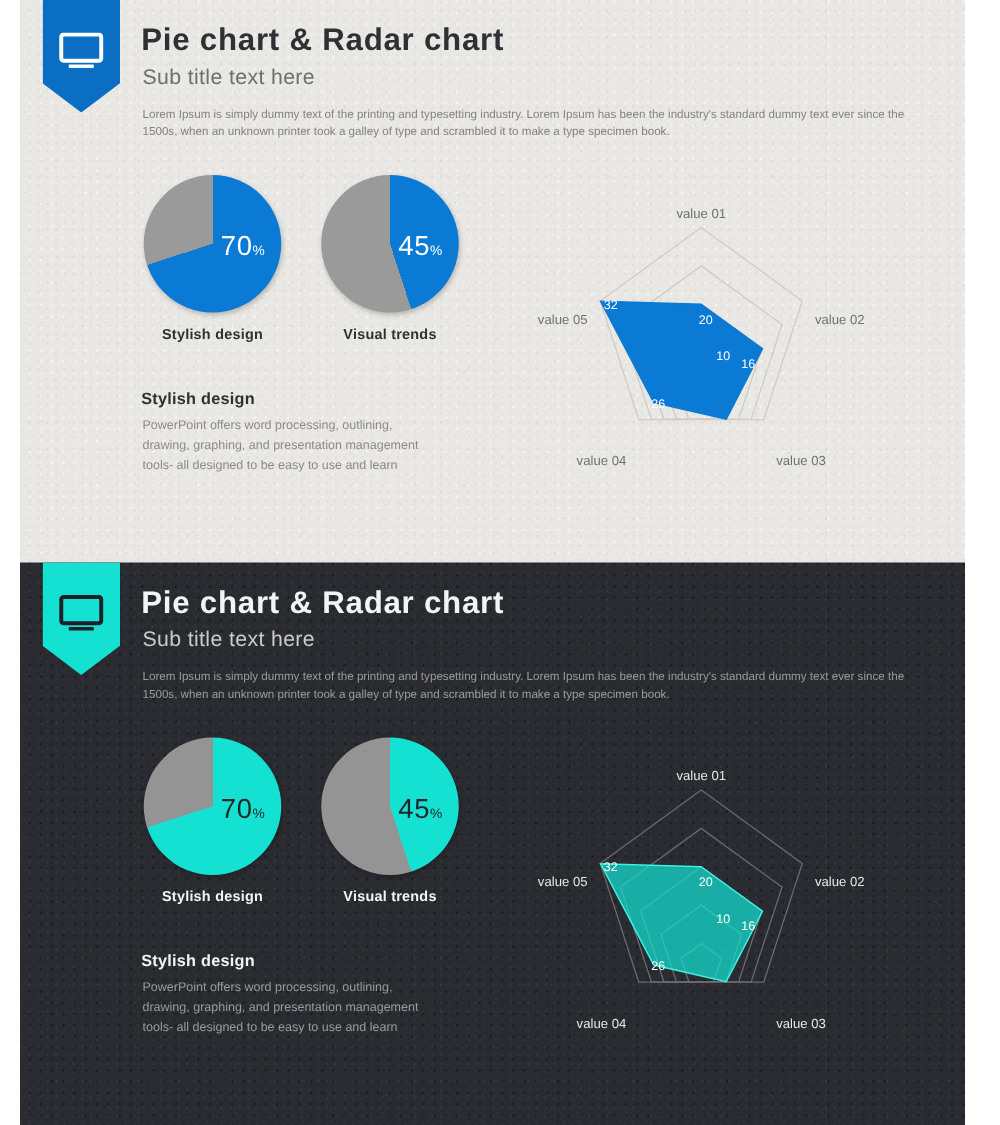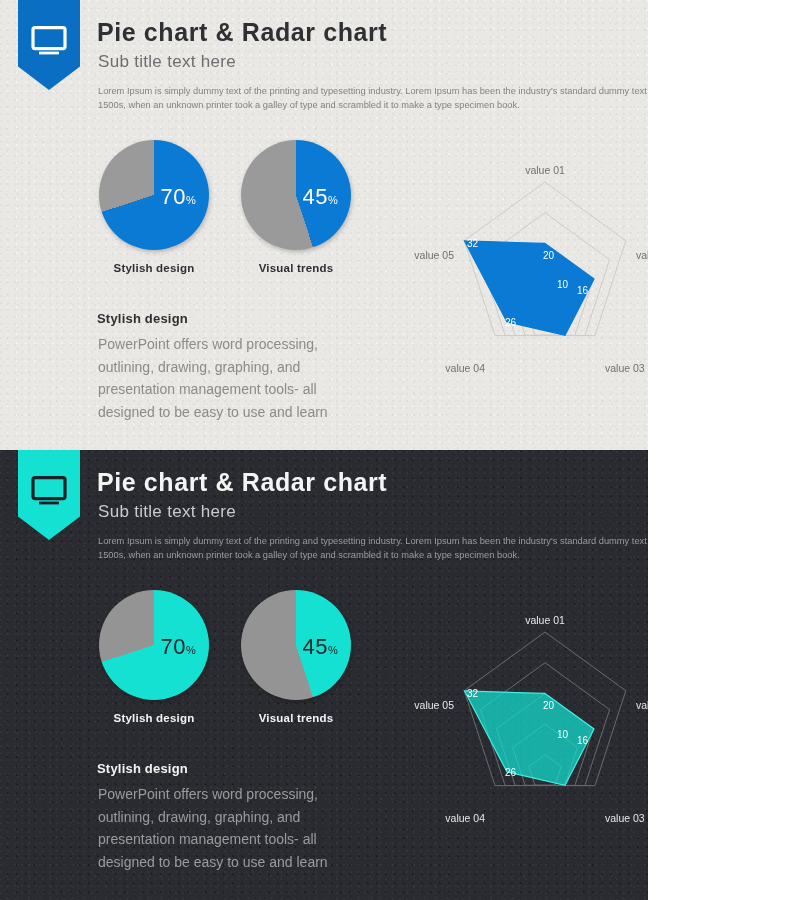--- a/index.html
+++ b/index.html
@@ -14,22 +14,22 @@
 
   .page {
     position: relative;
     width: 800px;
     height: 900px;
   }
 
   
   .section {
     position: absolute;
-    left: 0;
-    width: 648px;
+    left: 16px;
+    width: 756px;
     overflow: hidden;
   }
   .section-light {
     top: 0;
     height: 450px;
     background-color: #e9e8e4;
     background-image:
       radial-gradient(circle at 13% 27%, rgba(0,0,0,.035) 0 1px, transparent 1px),
       radial-gradient(circle at 62% 71%, rgba(0,0,0,.03) 0 1px, transparent 1px),
       radial-gradient(circle at 85% 14%, rgba(255,255,255,.5) 0 1px, transparent 1px),
@@ -125,21 +125,21 @@
   
   .info-title {
     position: absolute;
     font-size: 13px;
     font-weight: bold;
     letter-spacing: .2px;
   }
   .info-body {
     position: absolute;
     width: 235px;
-    font-size: 14px;
+    font-size: 10px;
     line-height: 1.62;
   }
 
   
   .radar { position: absolute; }
   .radar svg { display: block; overflow: visible; }
   .radar-axis-label {
     font-size: 10.5px;
     font-family: "Liberation Sans", sans-serif;
   }

